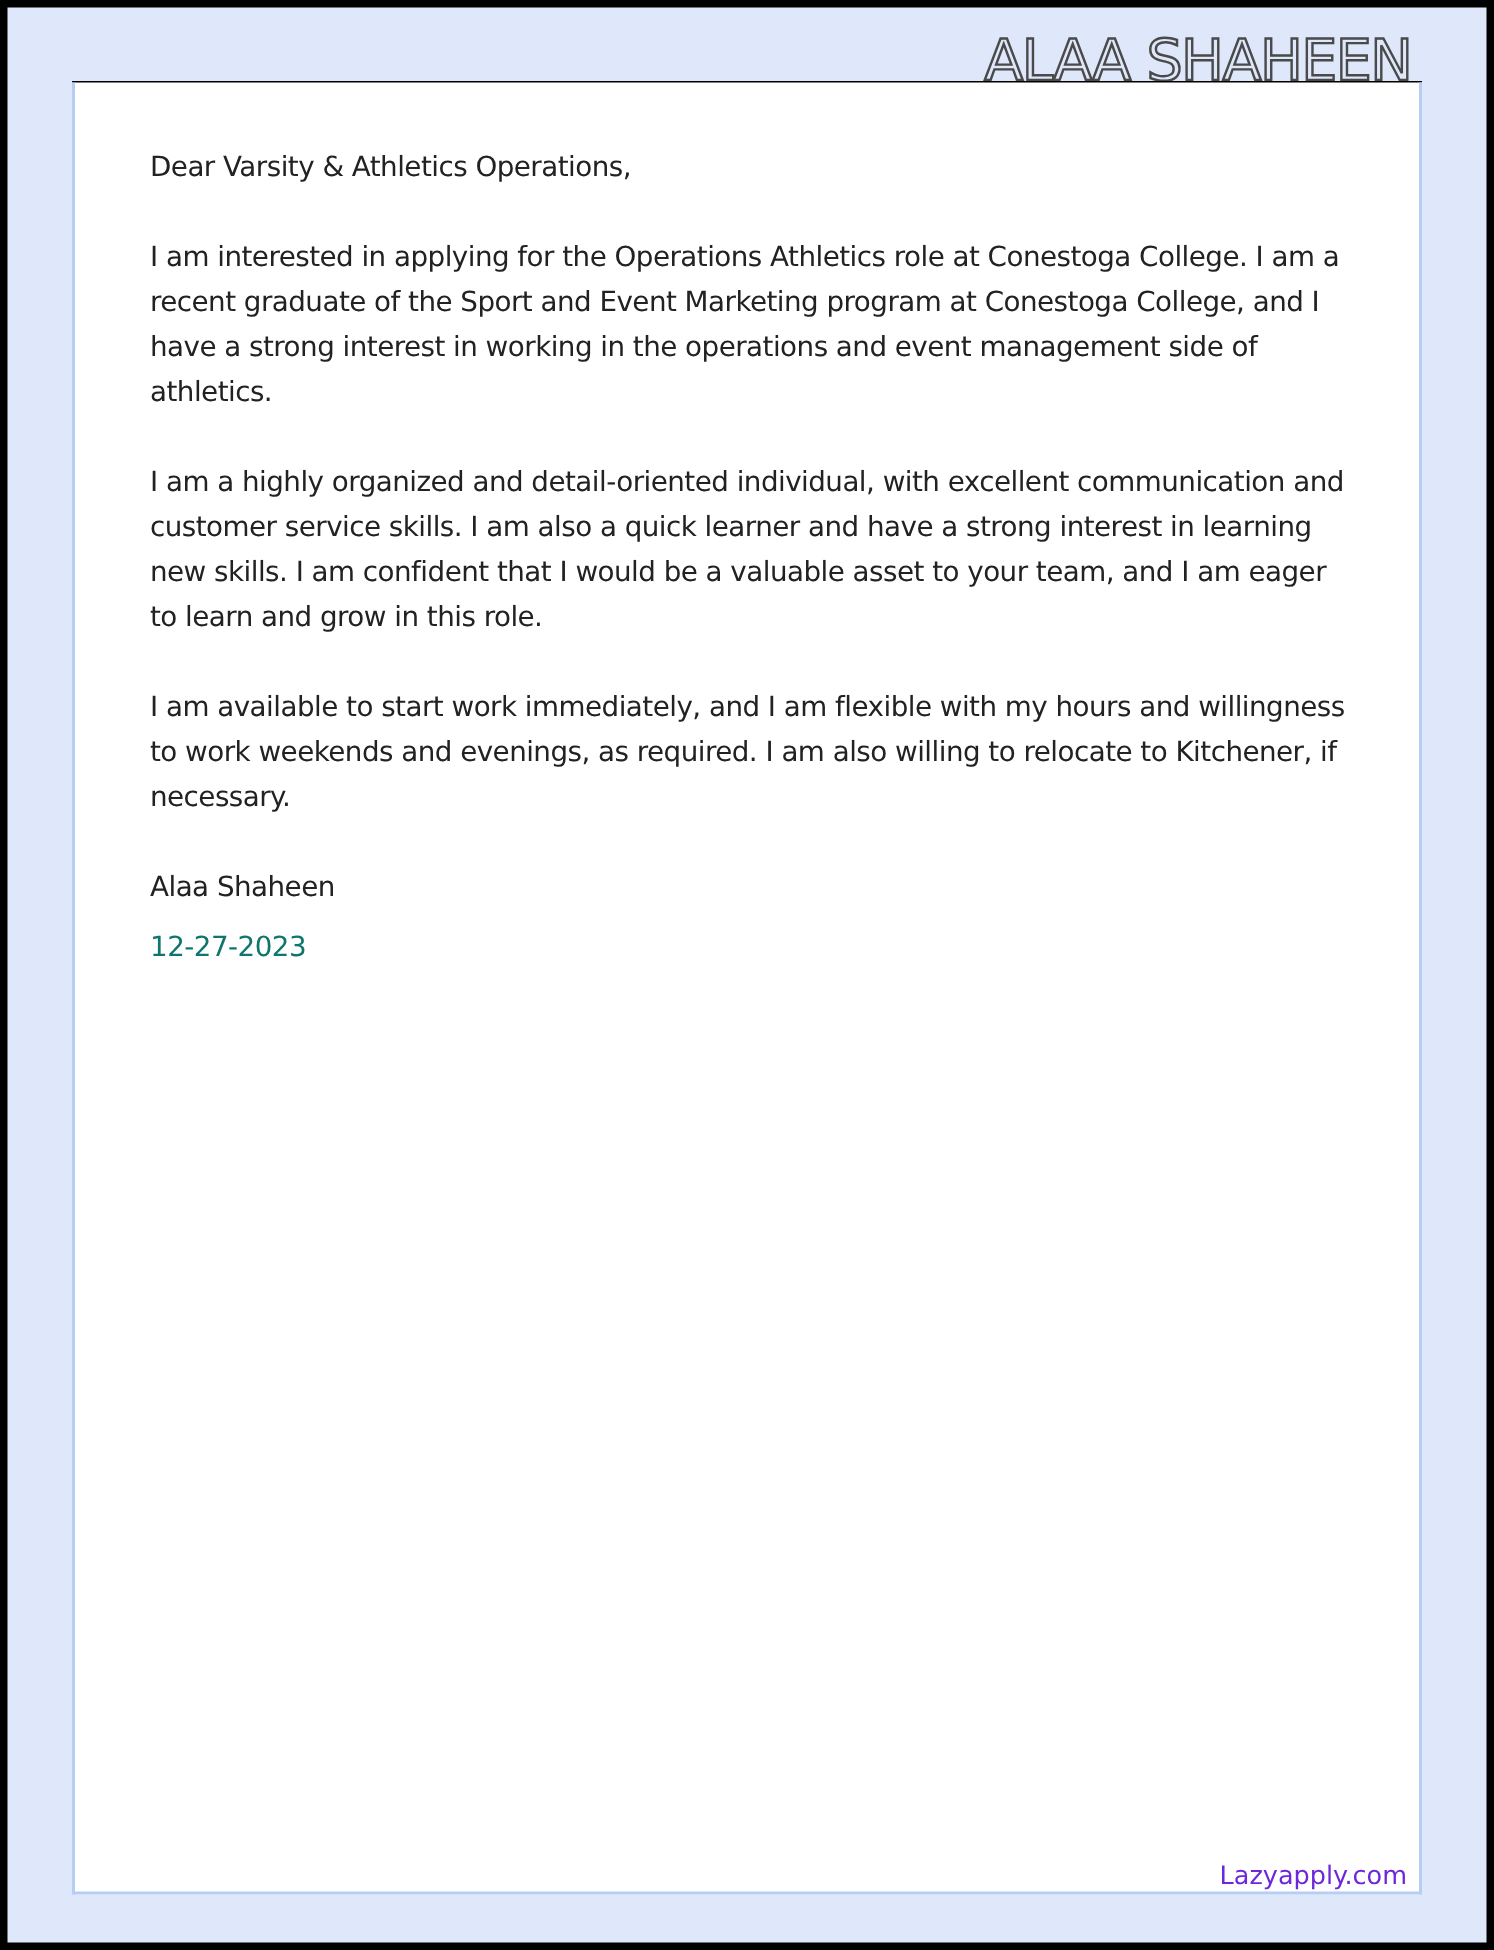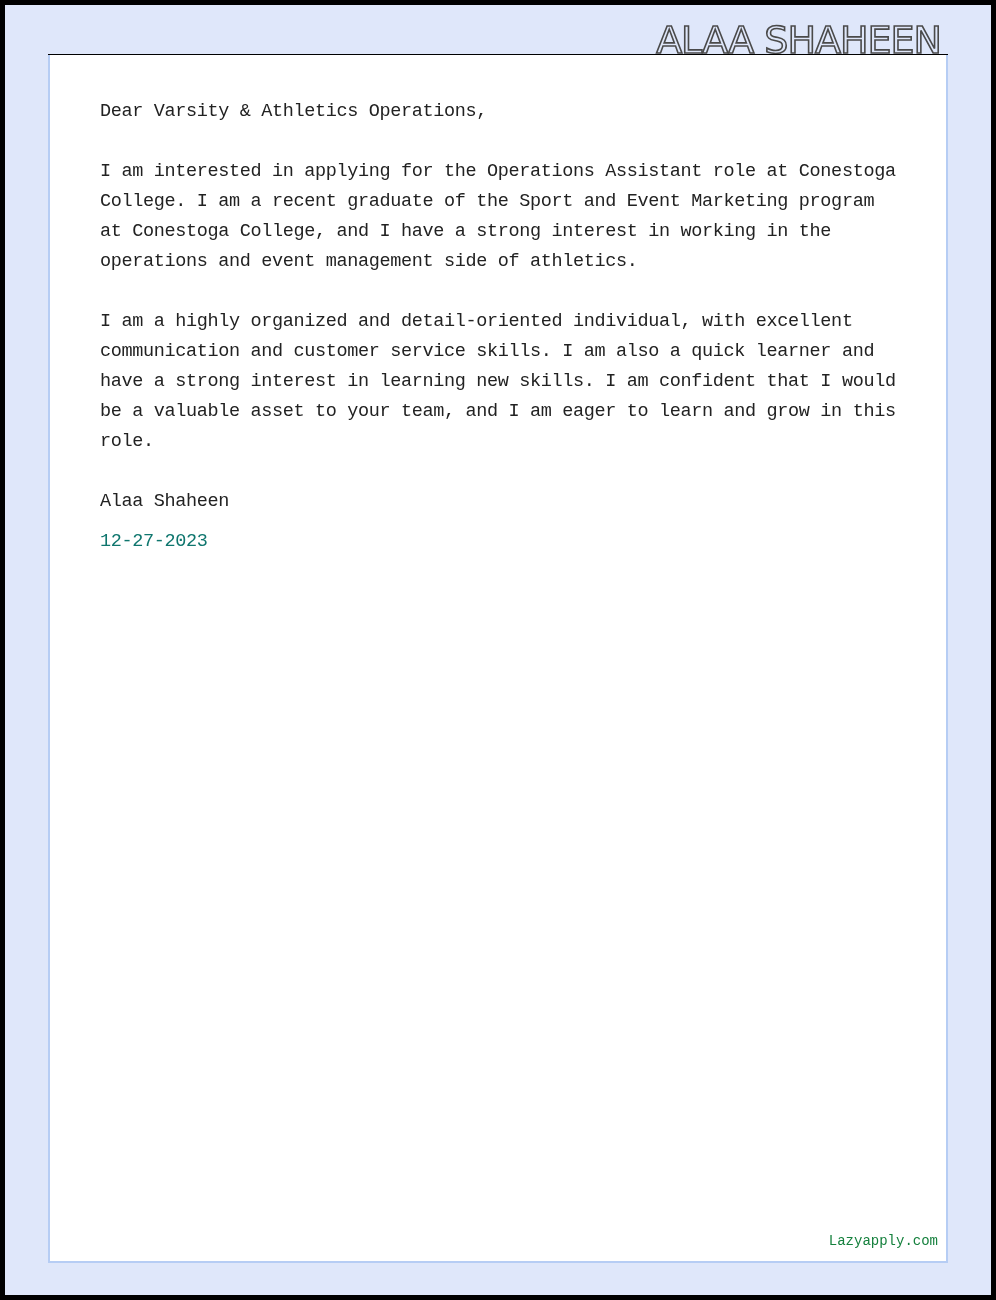--- a/index.html
+++ b/index.html
@@ -30,21 +30,20 @@
     .page {
       position: absolute;
       left: 43px;           
       top: 50px;            
       width: 900px;
       height: 1208px;
       background: #ffffff;
       border-left: 2px solid #b6cdf4;
       border-right: 2px solid #b6cdf4;
       border-bottom: 2px solid #b6cdf4;
-      font-family: Liberation Mono, monospace;
     }
     .top-rule {
       position: absolute;
       left: 43px;
       top: 49px;
       width: 900px;
       height: 5px;
       background: #000000;
     }
     .letter {
@@ -56,35 +55,36 @@
       line-height: 30px;
       color: #222222;
       letter-spacing: -0.35px;
     }
     .letter p { margin: 0 0 30px 0; }
     .letter p.sig-name { margin-bottom: 10px; }
     .letter p.date { color: #0f766e; margin-bottom: 0; }
     .footer-brand {
       position: absolute;
       right: 8px;
-      bottom: 12px;
-      font-size: 14px;
-      color: #15803d;
+      bottom: 2px;
+      font-size: 17px;
+      color: #6d28d9;
       line-height: 16px;
     }
   </style>
 </head>
 <body>
 
 <div class="frame">
   <div class="header-name">ALAA SHAHEEN</div>
   <div class="top-rule"></div>
   <div class="page">
     <div class="letter">
       <p>Dear Varsity &amp; Athletics Operations,</p>
-      <p>I am interested in applying for the Operations Assistant role at Conestoga College. I am a recent graduate of the Sport and Event Marketing program at Conestoga College, and I have a strong interest in working in the operations and event management side of athletics.</p>
+      <p>I am interested in applying for the Operations Athletics role at Conestoga College. I am a recent graduate of the Sport and Event Marketing program at Conestoga College, and I have a strong interest in working in the operations and event management side of athletics.</p>
       <p>I am a highly organized and detail-oriented individual, with excellent communication and customer service skills. I am also a quick learner and have a strong interest in learning new skills. I am confident that I would be a valuable asset to your team, and I am eager to learn and grow in this role.</p>
+      <p>I am available to start work immediately, and I am flexible with my hours and willingness to work weekends and evenings, as required. I am also willing to relocate to Kitchener, if necessary.</p>
       <p class="sig-name">Alaa Shaheen</p>
       <p class="date">12-27-2023</p>
     </div>
     <div class="footer-brand">Lazyapply.com</div>
   </div>
 </div>
 
 </body></html>

